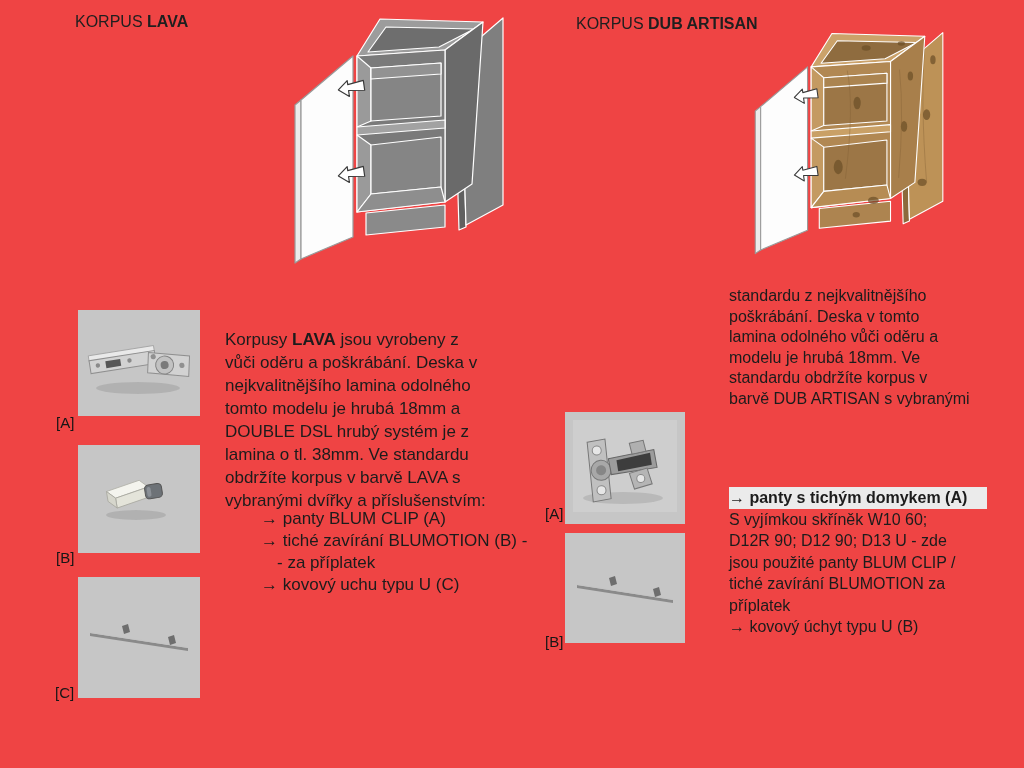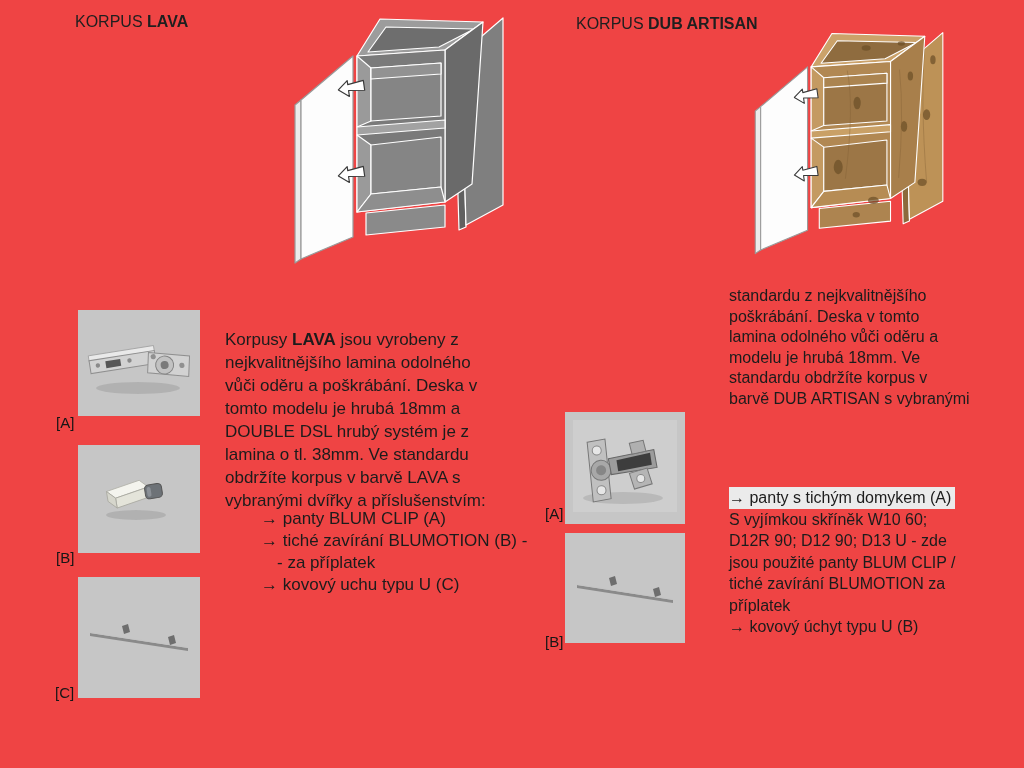--- a/index.html
+++ b/index.html
@@ -6,21 +6,21 @@
   #page{position:relative;width:1024px;height:768px;background:#ef4444;overflow:hidden;
         font-family:"Liberation Sans",sans-serif;color:#1c1c1c;}
   .abs{position:absolute;}
   .b{font-weight:bold;}
   .title{font-size:16px;color:#1f1f1f;white-space:nowrap;}
   .textblock .tl{white-space:nowrap;}
   .par-l{font-size:17px;line-height:23px;}
   .list-l{font-size:17px;line-height:22px;margin-left:28px;}
   .par-r{font-size:16px;line-height:20.5px;}
   .list-r{font-size:16px;line-height:21.5px;}
-  .tl.hl{background:#ebebeb;display:inline-block;padding-right:4px;}
+  .tl.hl{background:#ebebeb;display:inline-block;padding-right:20px;font-weight:bold;}
   .hw-box{position:absolute;background:#c6c6c6;}
   .hw-box svg{display:block;width:100%;height:100%;}
   .hw-label{position:absolute;font-size:15px;color:#161616;}
   
   .cab polygon,.cab line{stroke:#ffffff;stroke-width:1.2;stroke-linejoin:round;}
   .cab .door-face{fill:#fdfdfd;stroke:#9a9a9a;}
   .cab .door-edge{fill:#ececec;stroke:#9a9a9a;}
   .cab .harrow{fill:#ffffff;stroke:#3a3a3a;stroke-width:1.2;}
   
   .lava .panel-face{fill:#7f7f7f;} .lava .panel-edge{fill:#606060;}
@@ -134,22 +134,22 @@
       <polygon points="12,56 110,71 110,74 12,59" fill="#8a8a8a"></polygon>
       <polygon points="12,55 110,70 110,71 12,56" fill="#c4c4c4"></polygon>
       <polygon points="44,49 50,47 52,55 46,57" fill="#6e6e6e"></polygon>
       <polygon points="90,60 96,58 98,66 92,68" fill="#6e6e6e"></polygon>
     </svg>
   </div>
   <div class="hw-label" style="left:55px;top:684px;">[C]</div>
 
   <div class="abs textblock par-l" style="left:225px;top:296px;width:300px;margin-top:32px;">
       <div class="tl"><span>Korpusy </span><span class="b">LAVA</span><span> jsou vyrobeny z</span></div>
+      <div class="tl"><span>vůči oděru a poškrábání. Deska v</span></div>
       <div class="tl"><span>nejkvalitnějšího lamina odolného</span></div>
-      <div class="tl"><span>vůči oděru a poškrábání. Deska v</span></div>
       <div class="tl"><span>tomto modelu je hrubá 18mm a</span></div>
       <div class="tl"><span>DOUBLE DSL hrubý systém je z</span></div>
       <div class="tl"><span>lamina o tl. 38mm. Ve standardu</span></div>
       <div class="tl"><span>obdržíte korpus v barvě LAVA s</span></div>
       <div class="tl"><span>vybranými dvířky a příslušenstvím:</span></div>
     </div>
   <div class="abs textblock list-l" style="left:233px;top:508px;width:300px;">
       <div class="tl"><span>→ panty BLUM CLIP (A)</span></div>
       <div class="tl"><span>→  tiché zavírání BLUMOTION (B) -</span></div>
       <div class="tl" style="padding-left: 16px;"><span>- za příplatek</span></div>

